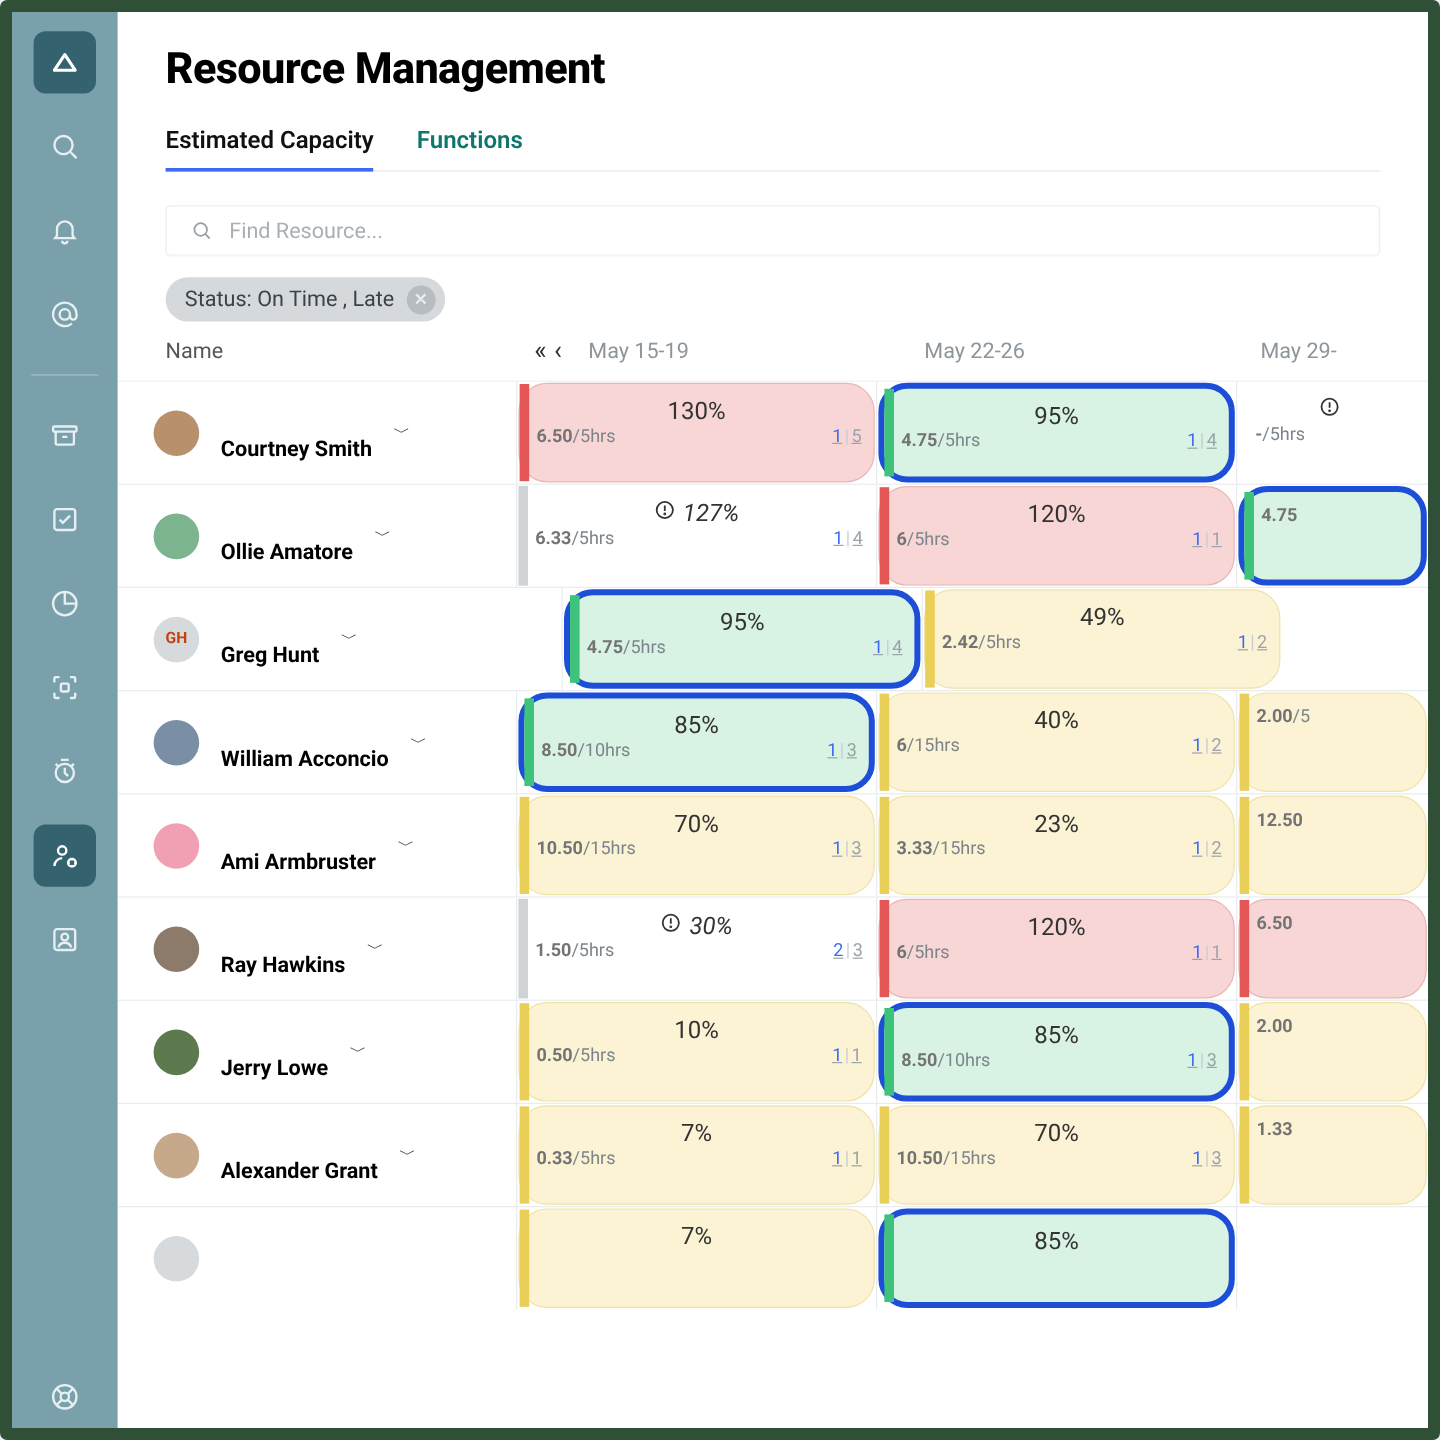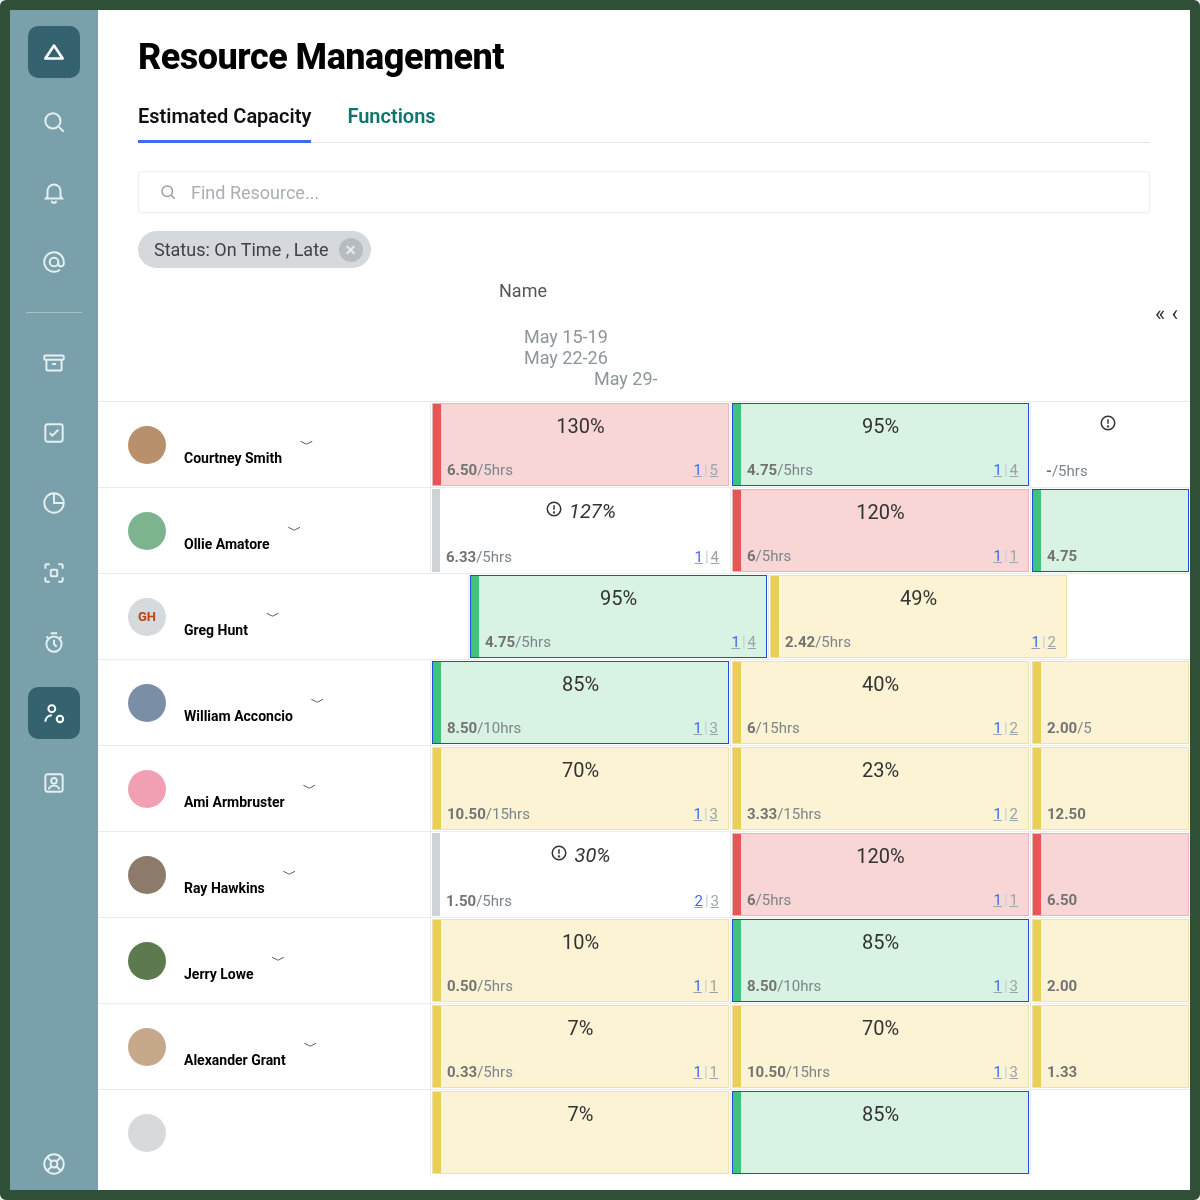--- a/index.html
+++ b/index.html
@@ -21,43 +21,43 @@
   .tab { padding:8px 0 12px 0; font-size:20px; font-weight:600; color:#0f766e; cursor:pointer; }
   .tab.active { color:#111; border-bottom:3px solid #3d6af2; margin-bottom:-1px; }
   .search-bar { margin:28px 40px 0 40px; background:#fff; border:1px solid #eceff1; border-radius:4px; height:42px; display:flex; align-items:center; padding:0 20px; gap:14px; box-shadow:0 1px 2px rgba(0,0,0,.03); }
   .search-bar svg { width:18px; height:18px; stroke:#97a0a7; fill:none; stroke-width:2; }
   .search-bar input { border:none; outline:none; font-size:18px; color:#555; flex:1; }
   .search-bar input::placeholder { color:#a9b0b5; }
   .filter-row { padding:18px 40px 0 40px; display:flex; }
   .chip { background:#d6d9dc; border-radius:999px; padding:8px 42px 8px 16px; font-size:18px; color:#3c4248; position:relative; }
   .chip .chip-x { position:absolute; right:8px; top:50%; transform:translateY(-50%); width:24px; height:24px; border-radius:50%; background:#b7bcc0; color:#e9ecee; display:flex; align-items:center; justify-content:center; font-size:14px; font-weight:700; cursor:pointer; }
   
-  .grid-head { display:flex; align-items:center; padding:12px 0 12px 40px; font-size:18px; color:#555;flex-direction:column; }
+  .grid-head { display:flex; align-items:center; padding:12px 0 12px 40px; font-size:18px; color:#555; }
   .col-name { width:330px; display:flex; align-items:center; gap:12px; }
   .pager { margin-left:auto; margin-right:12px; display:flex; gap:6px; align-items:center; color:#333; }
   .pager span { font-size:22px; cursor:pointer; user-select:none; }
   .date-col { width:300px; padding-left:10px; color:#8e969c; }
   .date-col.last { width:160px; }
   
   .grid-body { flex:1; overflow:hidden; }
   .row { display:flex; border-top:1px solid #e9ecee; height:86px; }
   .row .person { width:370px; display:flex; align-items:center; gap:18px; padding-left:30px; }
   .avatar { width:38px; height:38px; border-radius:50%; background:#d7c5b4; display:flex; align-items:center; justify-content:center; font-size:13px; font-weight:700; color:#fff; }
   .avatar.a1{background:#b8906c;} .avatar.a2{background:#7cb48f;} .avatar.a3{background:#d6dadd; color:#c2410c;}
   .avatar.a4{background:#7a8fa6;} .avatar.a5{background:#f1a0b4;} .avatar.a6{background:#8c7b6a;}
   .avatar.a7{background:#5d7a4e;} .avatar.a8{background:#c6a98a;}
-  .person-name { font-weight:700; font-size:14px;margin-top:27px; }
+  .person-name { font-weight:700; font-size:18px;margin-top:27px; }
   .chev { font-size:14px; color:#444; }
   
   .cells { flex:1; display:flex; }
   .cell { width:300px; position:relative; display:flex; flex-direction:column; border-left:1px solid #e9ecee; }
   .cell.last { width:160px; }
-  .cell-inner { flex:1; margin:1px; position:relative; display:flex; flex-direction:column; justify-content:space-between; }
+  .cell-inner { flex:1; margin:1px; position:relative; display:flex; flex-direction:column; justify-content:flex-start;border-radius:24px; }
   .cell-bg-red   { background:#f8d6d6; border:1px solid #e8b6b6; }
-  .cell-bg-green { background:#d8f2e3; border:1px solid #1d4ed8; }
+  .cell-bg-green { background:#d8f2e3; border:5px solid #1d4ed8; }
   .cell-bg-yel   { background:#fbf3d3; border:1px solid #efe2a8; }
   .cell-bg-white { background:#fff; }
   .stripe { position:absolute; left:0; top:0; bottom:0; width:8px; }
   .stripe.red{background:#e55757;} .stripe.green{background:#3fc27a;} .stripe.yel{background:#e9cf57;} .stripe.grey{background:#cfd3d6;}
   .pct { text-align:center; font-size:20px; padding-top:10px; color:#333; display:flex; align-items:center; justify-content:center; gap:6px; }
   .pct .ital { font-style:italic; }
   .pct svg { width:18px; height:18px; stroke:#333; fill:none; stroke-width:2; }
   .foot { display:flex; justify-content:space-between; align-items:flex-end; padding:0 10px 6px 14px; font-size:15px; }
   .hrs { color:#7c858c; }
   .hrs b { color:#737373; font-weight:700; }

